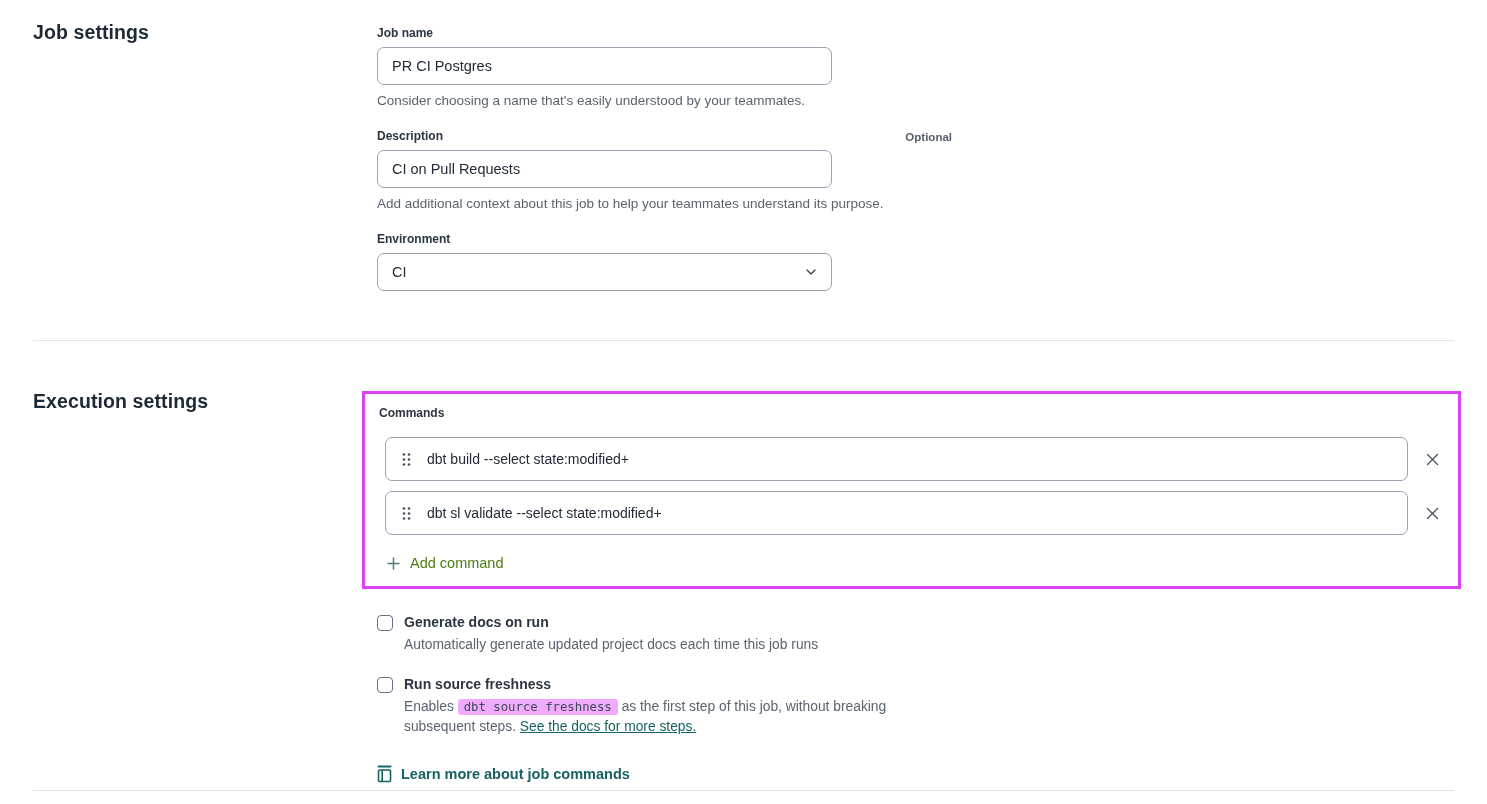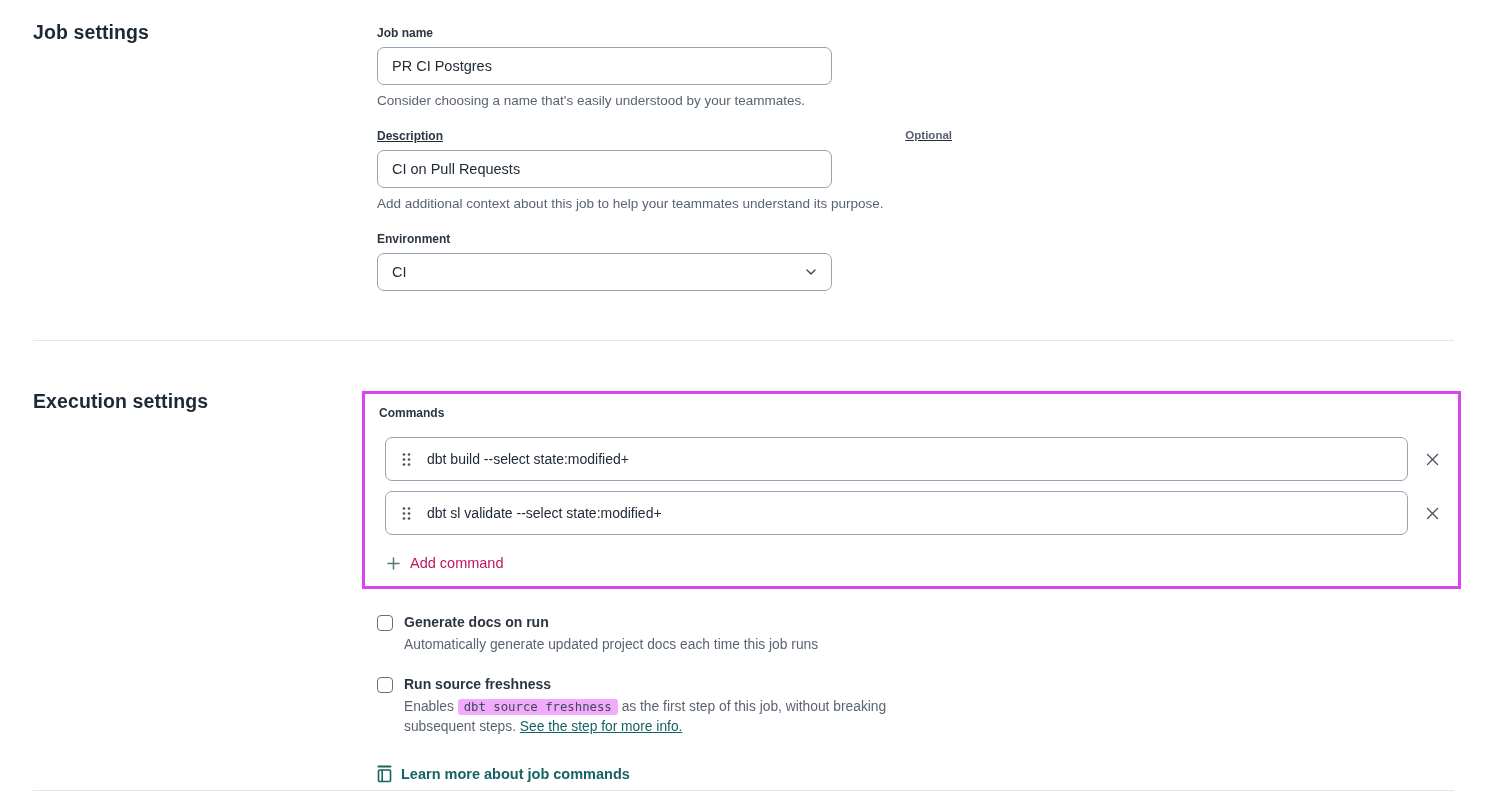--- a/index.html
+++ b/index.html
@@ -15,21 +15,21 @@
   .section-left { width: 377px; padding-left: 33px; flex: 0 0 377px; }
   .section-title {
     font-size: 19.5px; font-weight: 700; color: #1d2936; letter-spacing: .1px;
   }
   .form-col { width: 575px; }
 
   
   .field-label {
     font-size: 12px; font-weight: 700; color: #2b3642; display: block;
   }
-  .label-row { display: flex; justify-content: space-between; align-items: flex-start; text-decoration: underline; }
+  .label-row { display: flex; justify-content: space-between; align-items: flex-end; }
   .optional-badge { font-size: 11.5px; font-weight: 700; color: #57606e; }
   .text-input, .select-box {
     width: 455px; height: 38px;
     border: 1px solid #98a2b1; border-radius: 7px;
     background: #fff; font-family: "Liberation Sans", sans-serif;
     font-size: 14.5px; color: #222c38; padding: 0 14px;
     display: block; outline: none;
   }
   .select-box { display: flex; align-items: center; justify-content: space-between; cursor: pointer; }
   .help-text { font-size: 13.5px; color: #5a6470; }
@@ -54,21 +54,21 @@
   .command-text { font-size: 14px; color: #222c38; }
   .remove-btn {
     width: 24px; height: 24px; margin-left: 12px;
     background: none; border: none; cursor: pointer;
     display: flex; align-items: center; justify-content: center;
   }
   .add-command {
     display: inline-flex; align-items: center; gap: 10px;
     margin: 20px 0 2px 8px; background: none; border: none; cursor: pointer;
     font-family: "Liberation Sans", sans-serif;
-    font-size: 14.5px; color: #be185d;
+    font-size: 14.5px; color: #4d7c0f;
   }
 
   
   .check-group { display: flex; gap: 11px; }
   .checkbox {
     width: 16px; height: 16px; flex: 0 0 16px;
     border: 1.5px solid #667085; border-radius: 4px;
     background: #fff; margin-top: 1px; cursor: pointer;
   }
   .check-label { font-size: 14px; font-weight: 700; color: #2b3642; cursor: pointer; }
@@ -206,21 +206,21 @@
 
     
     <div class="check-group" style="margin-top:21px; margin-left:15px;">
       <div class="checkbox"></div>
       <div>
         <div class="check-label">Run source freshness</div>
         <div class="check-desc">
           <span>Enables</span>
           <span class="code-chip">dbt source freshness</span>
           <span>as the first step of this job, without breaking subsequent steps.</span>
-          <a class="teal-link">See the step for more info.</a>
+          <a class="teal-link">See the docs for more steps.</a>
         </div>
       </div>
     </div>
 
     
     <button class="learn-more" style="margin-top:28px; margin-left:15px;">
       <span style="display:flex;">
         <svg width="15" height="18" viewBox="0 0 15 18">
           <path d="M1.5 1.5 H13.5" stroke="#176263" stroke-width="2" stroke-linecap="round"></path>
           <rect x="1.5" y="5" width="12" height="11.5" rx="1" fill="none" stroke="#176263" stroke-width="1.6"></rect>

